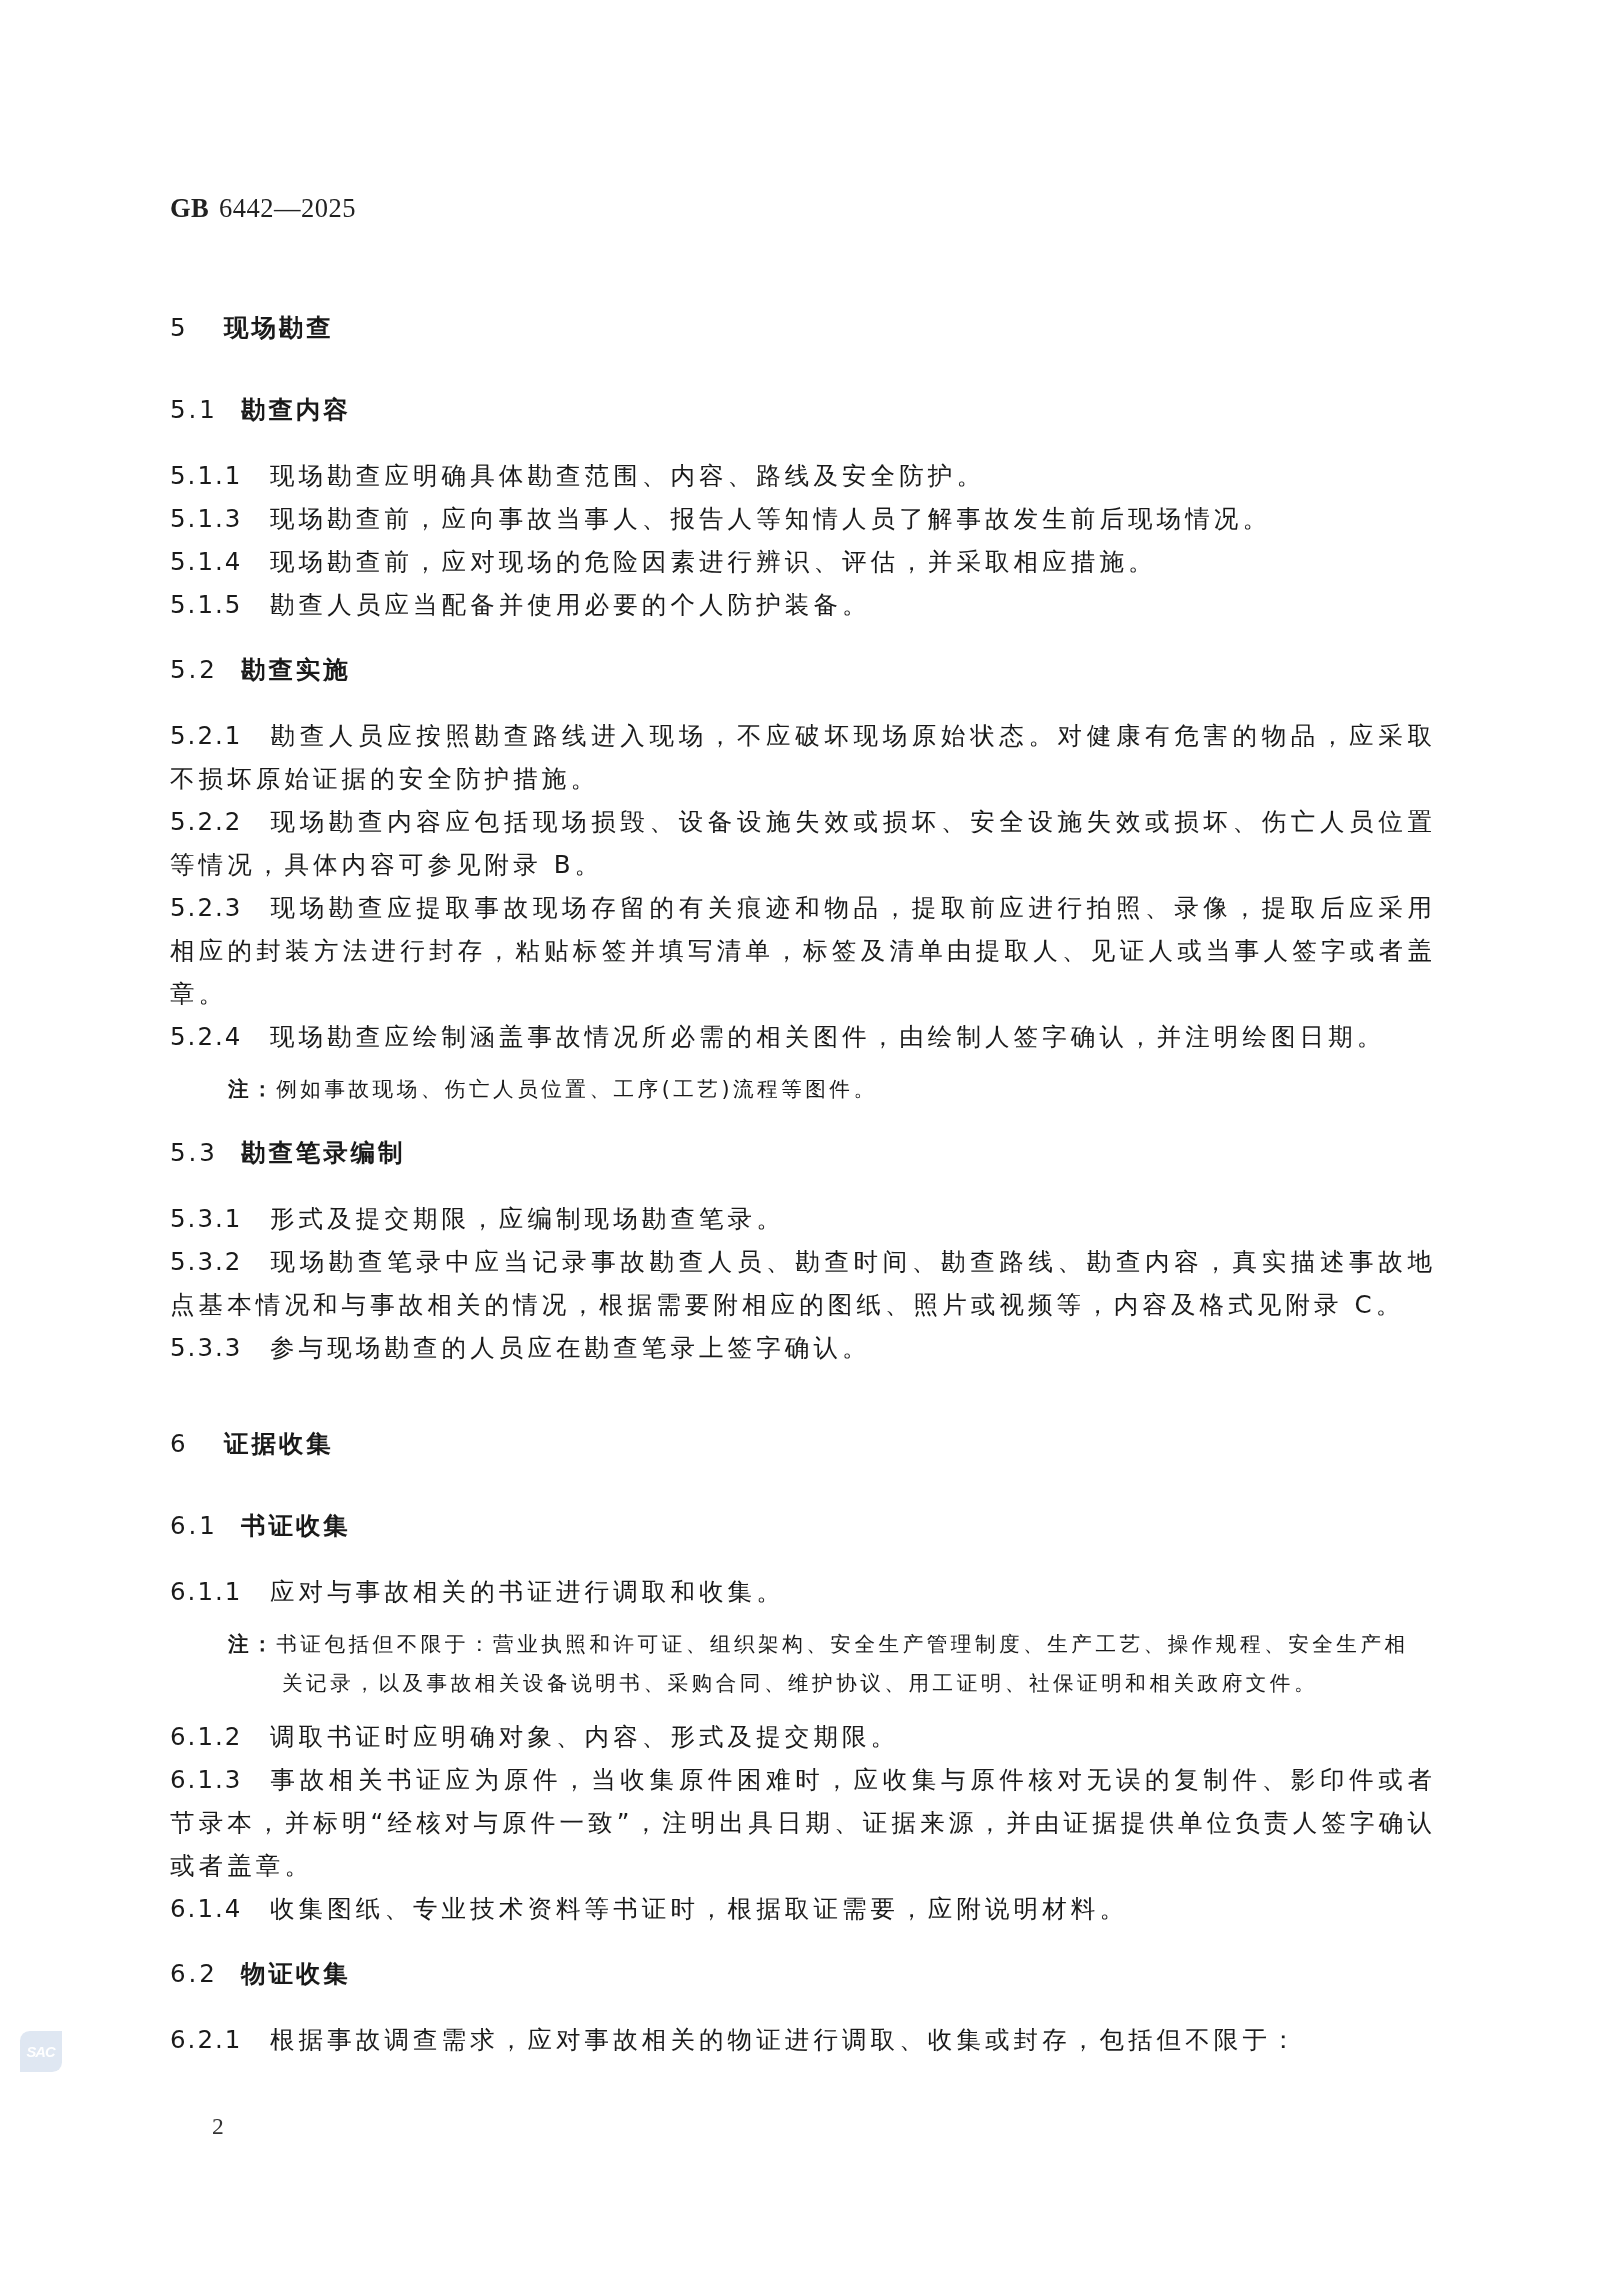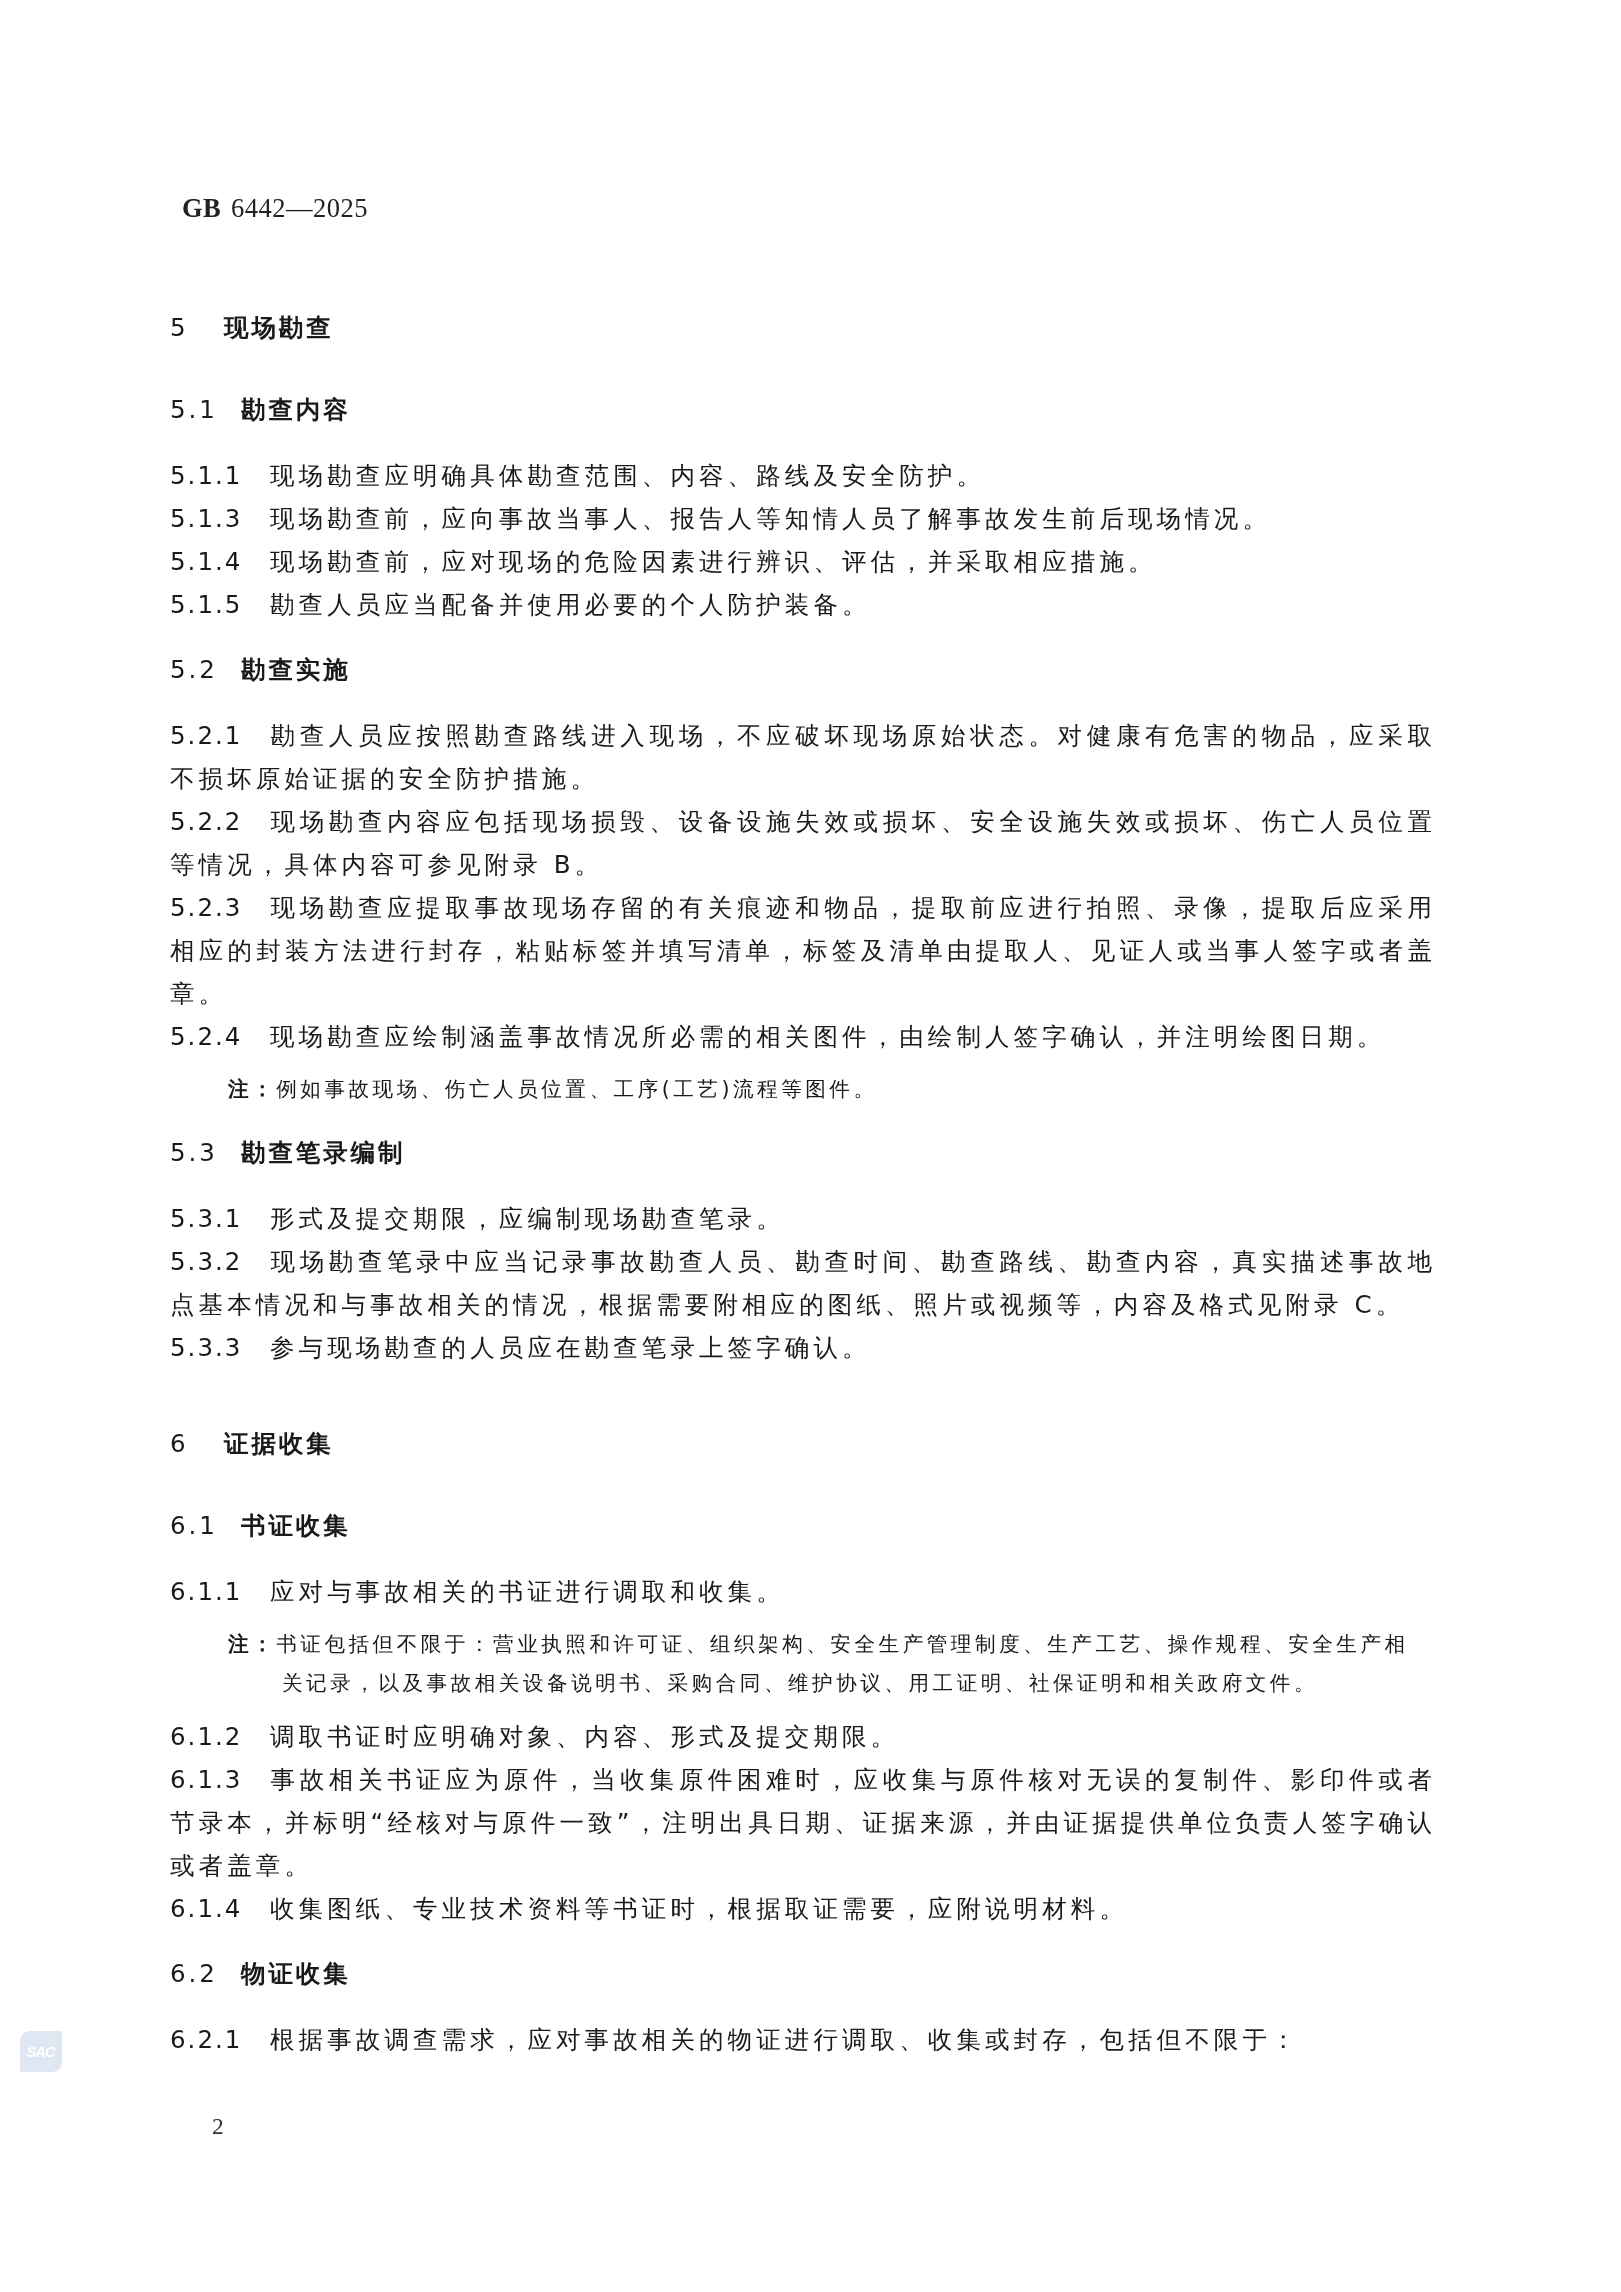--- a/index.html
+++ b/index.html
@@ -2,21 +2,21 @@
 <html><head>
 <meta charset="utf-8">
 <style>
   html, body { margin: 0; padding: 0; background: #ffffff; }
   body {
     width: 1621px; height: 2293px; position: relative; overflow: hidden;
     font-family: "DejaVu Sans", "Liberation Sans", sans-serif;
     color: #1a1a1a;
   }
   .page-header {
-    position: absolute; left: 182px; top: 193px;
+    position: absolute; left: 170px; top: 193px;
     font-family: "Liberation Serif", "DejaVu Serif", serif;
     font-size: 26.5px; letter-spacing: 0.5px; color: #222;
   }
   .page-header .gb { font-weight: bold; margin-right: 9.8px; }
   .content {
     position: absolute; left: 170px; top: 306px; width: 1266px;
     font-size: 24.5px; line-height: 43px; letter-spacing: 4.1px;
   }
   .h1, .h2 { font-size: 24.5px; letter-spacing: 2.9px; }
   .h1 { margin: 0 0 39px 0; }

